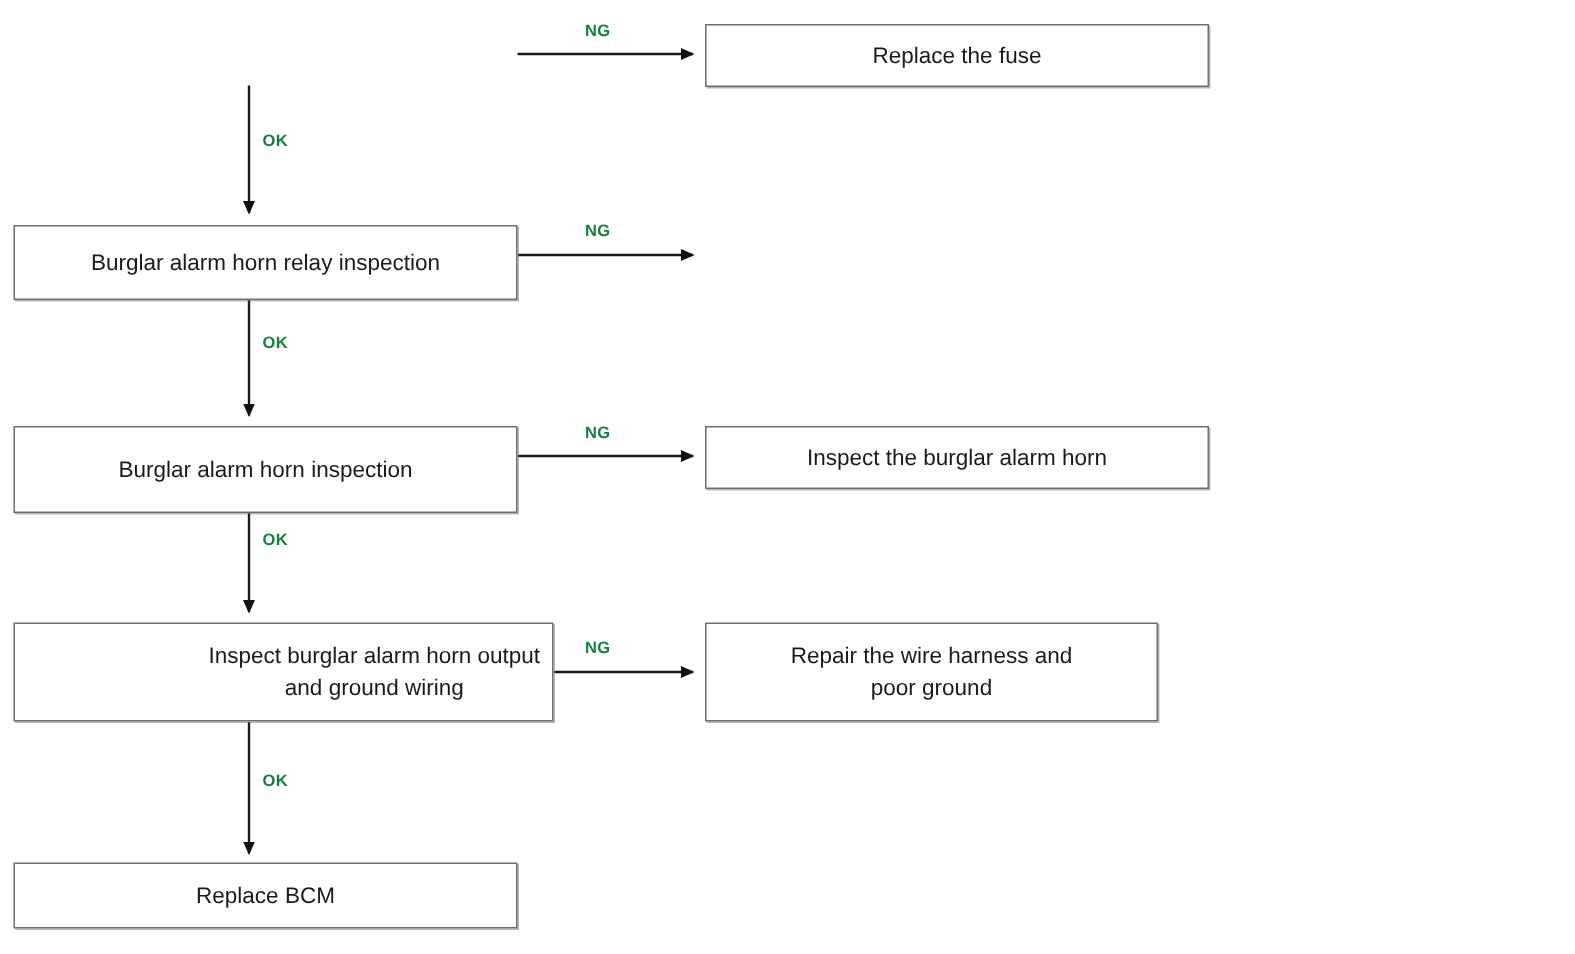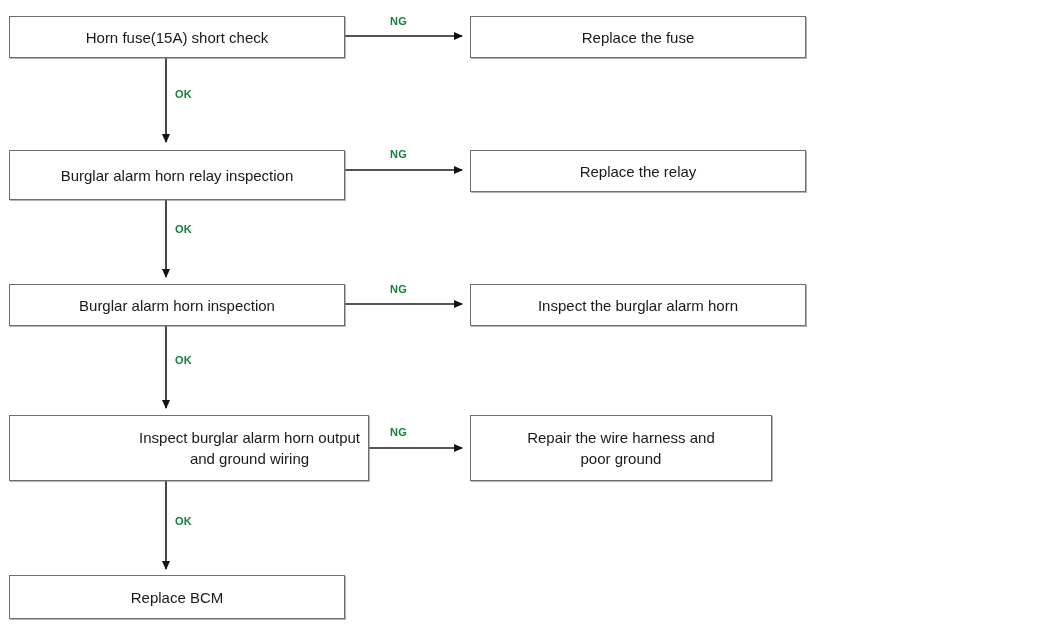--- a/index.html
+++ b/index.html
@@ -76,48 +76,42 @@
 
     <line x1="345" y1="304" x2="462" y2="304" stroke="#1a1a1a" stroke-width="1.6" marker-end="url(#arrow)"></line>
 
     <line x1="166" y1="326" x2="166" y2="408" stroke="#1a1a1a" stroke-width="1.6" marker-end="url(#arrow)"></line>
 
     <line x1="345" y1="448" x2="462" y2="448" stroke="#1a1a1a" stroke-width="1.6" marker-end="url(#arrow)"></line>
 
     <line x1="166" y1="481" x2="166" y2="569" stroke="#1a1a1a" stroke-width="1.6" marker-end="url(#arrow)"></line>
   </svg>
 
-  <div class="node" style="left:9px; top:16px; width:336px; height:42px;">
-    <span class="node-label">Horn fuse(15A) short check</span>
-  </div>
 
   <div class="node" style="left:9px; top:150px; width:336px; height:50px;">
     <span class="node-label">Burglar alarm horn relay inspection</span>
   </div>
 
-  <div class="node" style="left:9px; top:284px; width:336px; height:42px;">
+  <div class="node" style="left:9px; top:284px; width:336px; height:58px;">
     <span class="node-label">Burglar alarm horn inspection</span>
   </div>
 
   <div class="node" style="left:9px; top:415px; width:360px; height:66px;justify-content:flex-end;">
     <span class="node-label">Inspect burglar alarm horn output
 and ground wiring</span>
   </div>
 
   <div class="node" style="left:470px; top:16px; width:336px; height:42px;">
     <span class="node-label">Replace the fuse</span>
   </div>
 
   <div class="node" style="left:9px; top:575px; width:336px; height:44px;">
     <span class="node-label">Replace BCM</span>
   </div>
 
-  <div class="node" style="left:470px; top:150px; width:336px; height:42px;">
-    <span class="node-label">Replace the relay</span>
-  </div>
 
   <div class="node" style="left:470px; top:284px; width:336px; height:42px;">
     <span class="node-label">Inspect the burglar alarm horn</span>
   </div>
 
   <div class="node" style="left:470px; top:415px; width:302px; height:66px;">
     <span class="node-label">Repair the wire harness and
 poor ground</span>
   </div>
 

